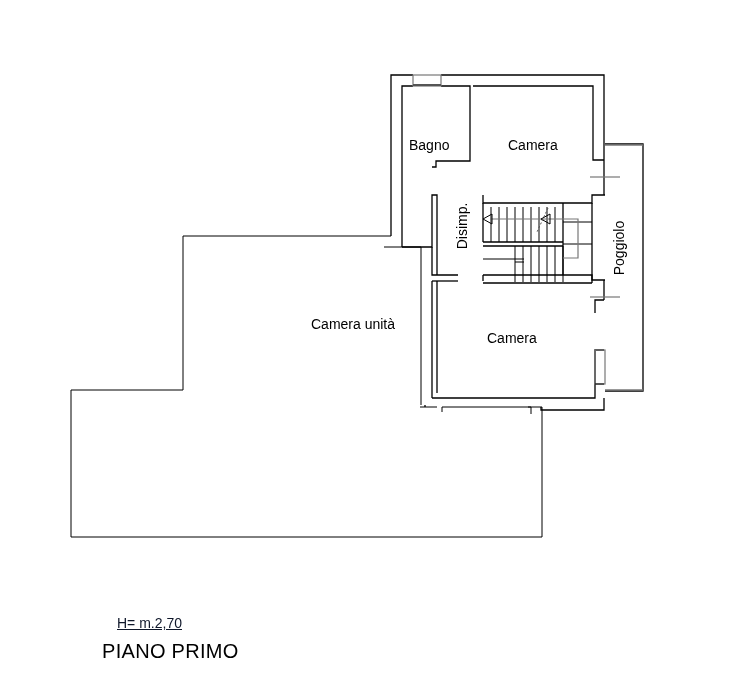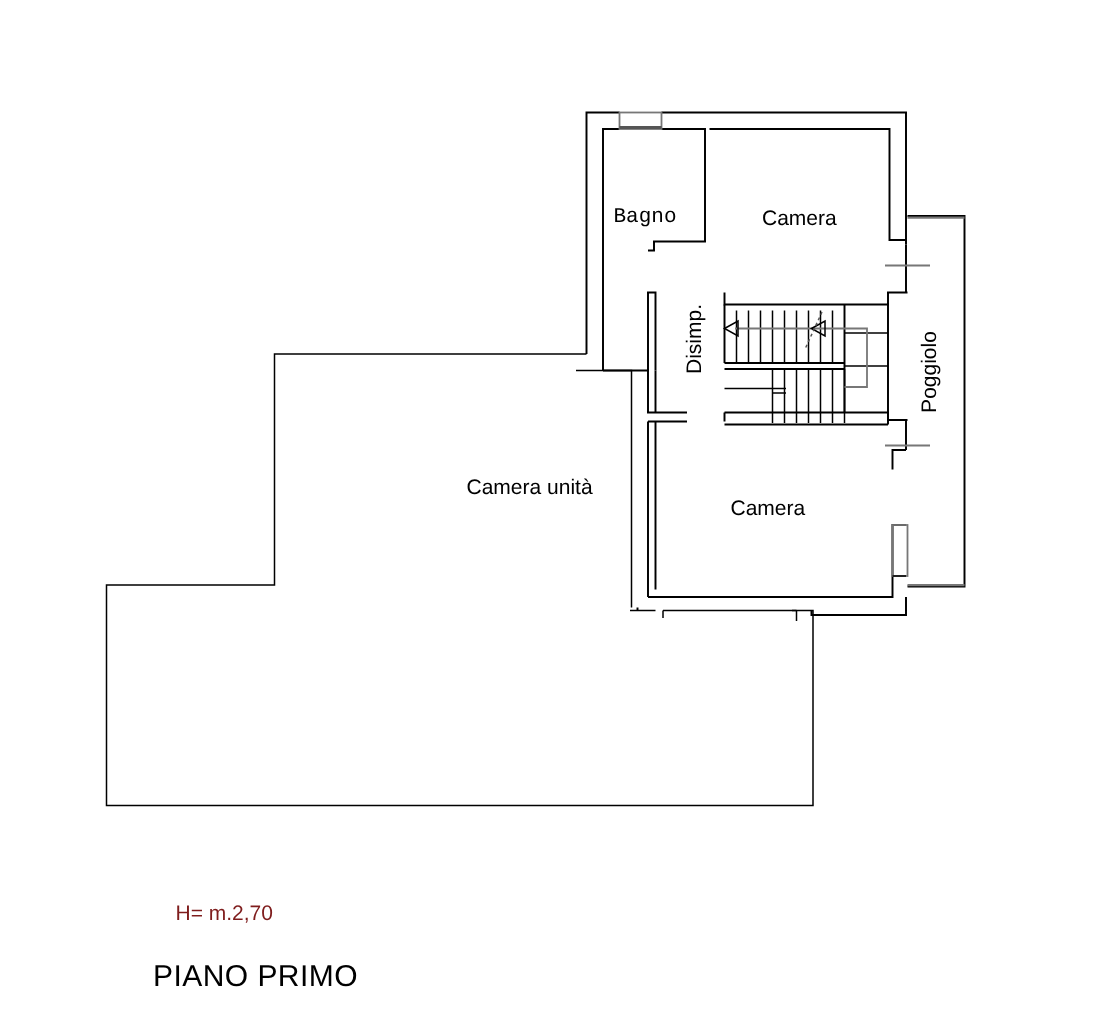--- a/index.html
+++ b/index.html
@@ -4,21 +4,21 @@
   <style>
     html, body { margin: 0; padding: 0; background: #ffffff; }
     body { width: 742px; height: 690px; position: relative; overflow: hidden; font-family: "Liberation Sans", sans-serif; }
     svg { position: absolute; left: 0; top: 0; }
     .w { stroke: #000; stroke-width: 1.3; fill: none; }
     .g { stroke: #777; stroke-width: 1.2; fill: none; }
     .t { stroke: #000; stroke-width: 1.0; fill: none; }
     .lbl { position: absolute; color: #000; font-size: 14px; white-space: nowrap; }
     .vert { transform: rotate(-90deg); transform-origin: center center; }
     .title { position: absolute; left: 102px; top: 600px; font-size: 20px; color: #000000; letter-spacing: 0.3px; margin-top: 40px; }
-    .height { position: absolute; left: 117px; top: 600px; font-size: 14px; color: #7f1d1d; }
+    .height { position: absolute; left: 117px; top: 615px; font-size: 14px; color: #0f172a; text-decoration: underline; }
   </style>
 </head>
 <body>
 
 <svg width="742" height="690" viewBox="0 0 742 690" xmlns="http://www.w3.org/2000/svg">
 
   <g>
     <polyline class="t" points="391,236 183,236 183,390 71,390 71,537 542,537 542,407 528,407"></polyline>
     <polyline class="t" points="384,247 421,247 421,405"></polyline>
     <line class="t" x1="420" y1="407" x2="437" y2="407"></line>
@@ -110,21 +110,21 @@
     <line class="g" x1="590" y1="297" x2="620" y2="297"></line>
   </g>
 
   <g>
     <polyline points="605,144 643,144 643,391 605,391" fill="none" stroke="#000" stroke-width="1.3"></polyline>
     <line x1="605" y1="145" x2="643" y2="145" stroke="#777" stroke-width="1.5"></line>
     <line x1="605" y1="390" x2="643" y2="390" stroke="#777" stroke-width="1.5"></line>
   </g>
 </svg>
 
-<div class="lbl" style="left:409px; top:137px;font-family:Liberation Mono, monospace;">Bagno</div>
+<div class="lbl" style="left:409px; top:137px;">Bagno</div>
 <div class="lbl" style="left:508px; top:137px;">Camera</div>
 <div class="lbl vert" style="left:439px; top:218px;">Disimp.</div>
 <div class="lbl vert" style="left:592px; top:240px;">Poggiolo</div>
 <div class="lbl" style="left:487px; top:330px;">Camera</div>
 <div class="lbl" style="left:311px; top:316px;">Camera unità</div>
 
 <div class="title">PIANO PRIMO</div>
 <div class="height">H= m.2,70</div>
 
 </body></html>

